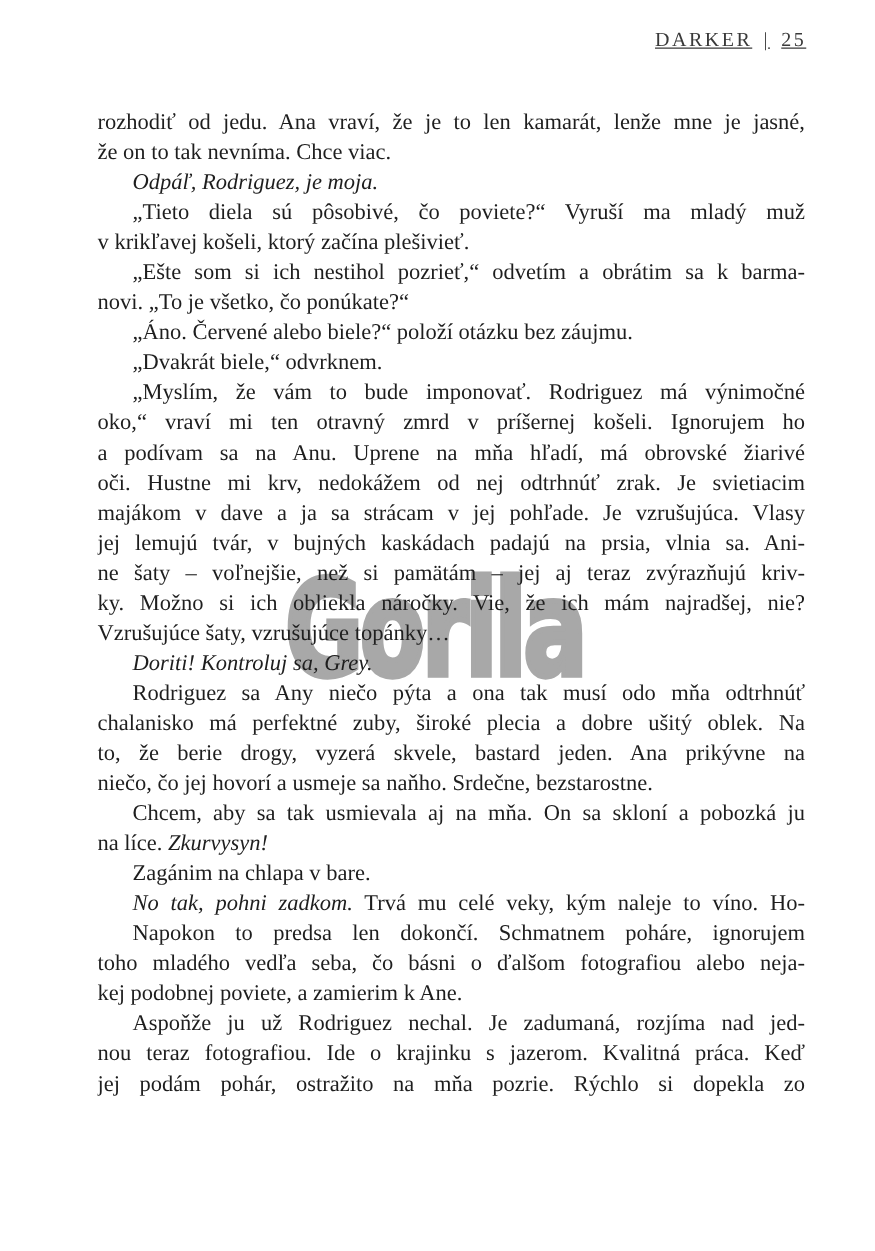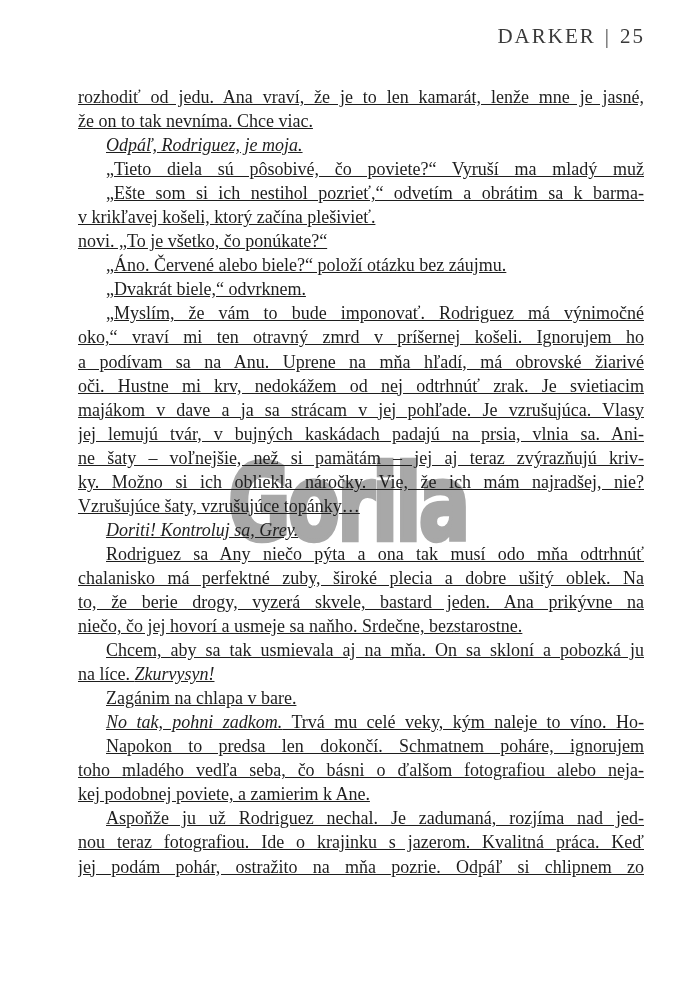--- a/index.html
+++ b/index.html
@@ -14,24 +14,25 @@
     position: absolute;
     inset: 0;
     background: #ffffff;
   }
   .running-header {
     position: absolute;
     top: 24px;
     right: 55px;
     z-index: 2;
     font-family: "Liberation Serif", serif;
-    font-size: 21px;
+    font-size: 16px;
     letter-spacing: 2px;
     color: #3a3a3a;
     white-space: nowrap;
+    text-decoration: underline;
   }
   .running-header .sep { margin: 0 9px; color: #4a4a4a; }
   .watermark {
     position: absolute;
     left: 228px;
     top: 451px;
     z-index: 0;
     font-family: "DejaVu Sans", sans-serif;
     font-weight: bold;
     font-size: 106px;
@@ -46,21 +47,20 @@
   }
   .body-text {
     position: absolute;
     left: 78px;
     top: 85px;
     width: 566px;
     z-index: 1;
     font-size: 18px;
     line-height: 24.06px;
     color: #1e1e1e;
-    text-decoration: underline;
   }
   .line {
     height: 24.06px;
     overflow: hidden;
     text-align: justify;
     text-align-last: justify;
   }
   .line.no-stretch { text-align-last: left; }
   .line.indent { padding-left: 28px; }
   .line .i { font-style: italic; }
@@ -74,22 +74,22 @@
     <span>DARKER</span><span class="sep">|</span><span>25</span>
   </div>
 
   <div class="watermark">Gorila</div>
 
   <div class="body-text">
       <div class="line"><span>rozhodiť od jedu. Ana vraví, že je to len kamarát, lenže mne je jasné,</span></div>
       <div class="line no-stretch"><span>že on to tak nevníma. Chce viac.</span></div>
       <div class="line indent no-stretch"><span class="i">Odpáľ, Rodriguez, je moja.</span></div>
       <div class="line indent"><span>„Tieto diela sú pôsobivé, čo poviete?“ Vyruší ma mladý muž</span></div>
+      <div class="line no-stretch"><span>v krikľavej košeli, ktorý začína plešivieť.</span></div>
       <div class="line indent"><span>„Ešte som si ich nestihol pozrieť,“ odvetím a obrátim sa k barma-</span></div>
-      <div class="line no-stretch"><span>v krikľavej košeli, ktorý začína plešivieť.</span></div>
       <div class="line no-stretch"><span>novi. „To je všetko, čo ponúkate?“</span></div>
       <div class="line indent no-stretch"><span>„Áno. Červené alebo biele?“ položí otázku bez záujmu.</span></div>
       <div class="line indent no-stretch"><span>„Dvakrát biele,“ odvrknem.</span></div>
       <div class="line indent"><span>„Myslím, že vám to bude imponovať. Rodriguez má výnimočné</span></div>
       <div class="line"><span>oko,“ vraví mi ten otravný zmrd v príšernej košeli. Ignorujem ho</span></div>
       <div class="line"><span>a podívam sa na Anu. Uprene na mňa hľadí, má obrovské žiarivé</span></div>
       <div class="line"><span>oči. Hustne mi krv, nedokážem od nej odtrhnúť zrak. Je svietiacim</span></div>
       <div class="line"><span>majákom v dave a ja sa strácam v jej pohľade. Je vzrušujúca. Vlasy</span></div>
       <div class="line"><span>jej lemujú tvár, v bujných kaskádach padajú na prsia, vlnia sa. Ani-</span></div>
       <div class="line"><span>ne šaty – voľnejšie, než si pamätám – jej aj teraz zvýrazňujú kriv-</span></div>
@@ -102,16 +102,16 @@
       <div class="line no-stretch"><span>niečo, čo jej hovorí a usmeje sa naňho. Srdečne, bezstarostne.</span></div>
       <div class="line indent"><span>Chcem, aby sa tak usmievala aj na mňa. On sa skloní a pobozká ju</span></div>
       <div class="line no-stretch"><span>na líce. </span><span class="i">Zkurvysyn!</span></div>
       <div class="line indent no-stretch"><span>Zagánim na chlapa v bare.</span></div>
       <div class="line indent"><span class="i">No tak, pohni zadkom.</span><span> Trvá mu celé veky, kým naleje to víno. Ho-</span></div>
       <div class="line indent"><span>Napokon to predsa len dokončí. Schmatnem poháre, ignorujem</span></div>
       <div class="line"><span>toho mladého vedľa seba, čo básni o ďalšom fotografiou alebo neja-</span></div>
       <div class="line no-stretch"><span>kej podobnej poviete, a zamierim k Ane.</span></div>
       <div class="line indent"><span>Aspoňže ju už Rodriguez nechal. Je zadumaná, rozjíma nad jed-</span></div>
       <div class="line"><span>nou teraz fotografiou. Ide o krajinku s jazerom. Kvalitná práca. Keď</span></div>
-      <div class="line"><span>jej podám pohár, ostražito na mňa pozrie. Odpáľ si chlipnem zo</span></div>
+      <div class="line"><span>jej podám pohár, ostražito na mňa pozrie. Rýchlo si dopekla zo</span></div>
     </div>
 
 </div>
 
 </body></html>

